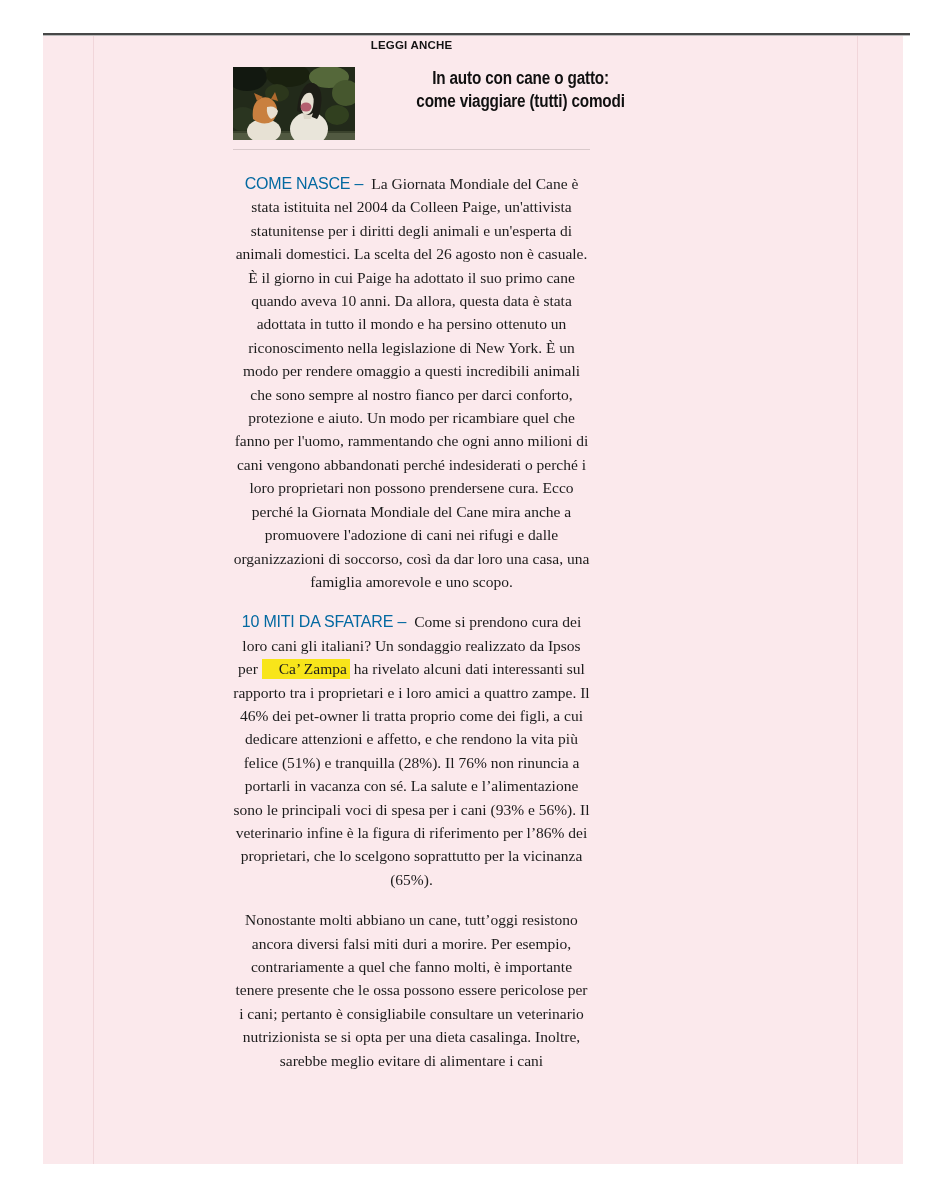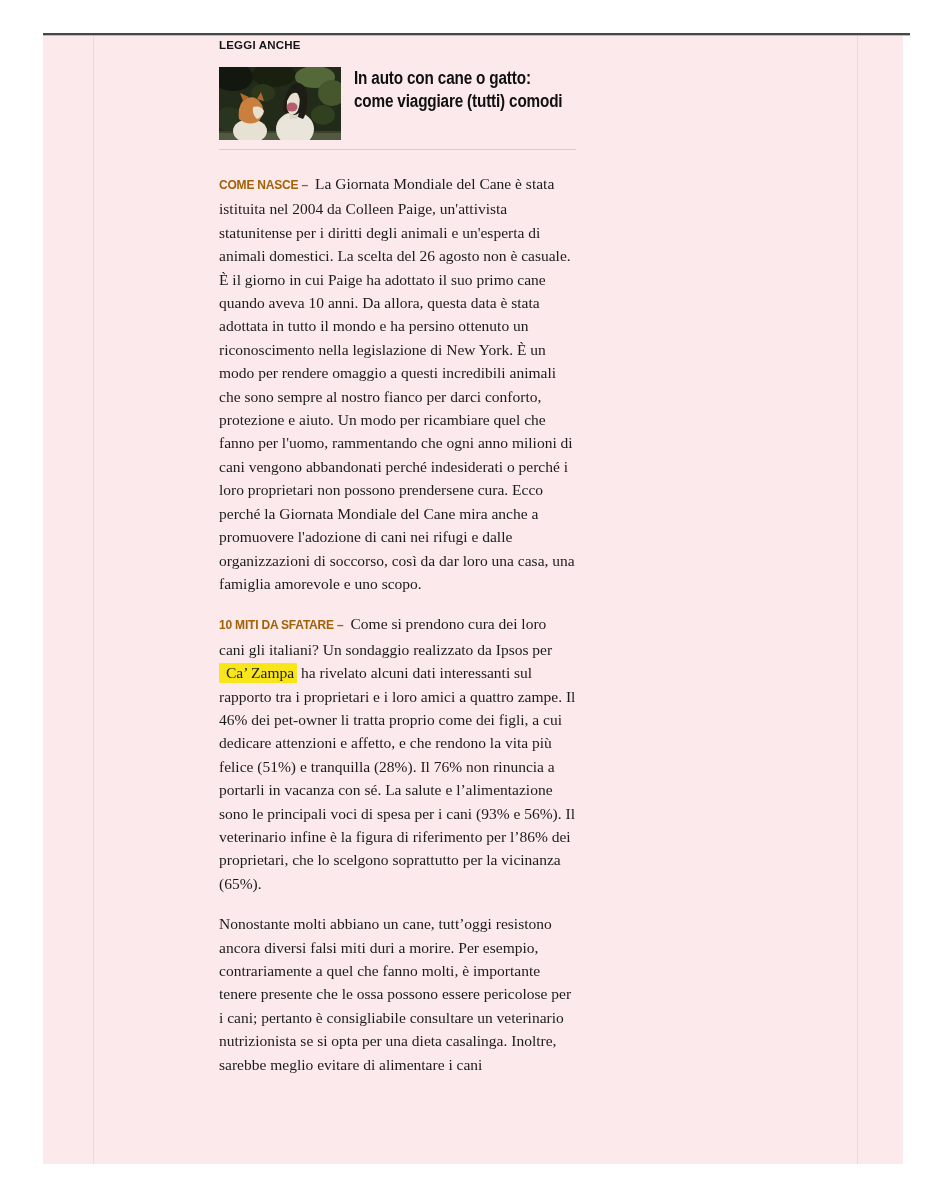--- a/index.html
+++ b/index.html
@@ -20,30 +20,31 @@
     position: absolute; left: 43px; top: 36px;
     width: 860px; height: 1128px;
     background: #fbe9ec;
     overflow: hidden;
   }
   .panel-divider { position: absolute; top: 0; bottom: 0; width: 1px; background: #f1d6da; }
   .panel-divider.left  { left: 50px; }
   .panel-divider.right { left: 814px; }
 
   .content {
-    position: absolute; left: 176px; top: 3px;
+    position: absolute; left: 190px; top: 3px;
     width: 357px;
+    text-align: center;
   }
 
   
   .ra-label {
     font-weight: 700; font-size: 11.5px; letter-spacing: 0.2px;
     color: #141414;
   }
-  .ra-row { display: flex; margin-top: 16px; }
+  .ra-row { display: flex; margin-top: 16px; gap: 48px; }
   .ra-thumb {
     width: 122px; height: 73px; flex: 0 0 122px;
     display: block; cursor: pointer;
   }
   .ra-title-wrap { margin-left: 13px; width: 212px; }
   .ra-title {
     display: block;
     font-weight: 700; font-size: 18px; line-height: 23px;
     color: #101010; text-decoration: none;
     width: 246px;
@@ -60,26 +61,26 @@
   .article-body { margin-top: 22px; }
   .para {
     font-family: "Liberation Serif", serif;
     font-size: 15.5px; line-height: 23.4px;
     color: #1c1c1c;
     margin: 0 0 17px 0;
   }
   .para strong { font-weight: 400; }
   .kicker {
     font-family: "Liberation Sans", sans-serif;
-    font-weight: 700; font-size: 12px; letter-spacing: -0.2px;
-    color: #a16207;
+    font-weight: 400; font-size: 16px; letter-spacing: -0.2px;
+    color: #0369a1;
   }
   .hl {
     background: #f8e51a;
-    padding: 1px 3px 2px 7px;
+    padding: 1px 3px 2px 17px;
     box-decoration-break: clone; -webkit-box-decoration-break: clone;
   }
 </style>
 </head>
 <body>
 
 <div class="top-rule"></div>
 
 <div class="panel">
   <div class="panel-divider left"></div>

